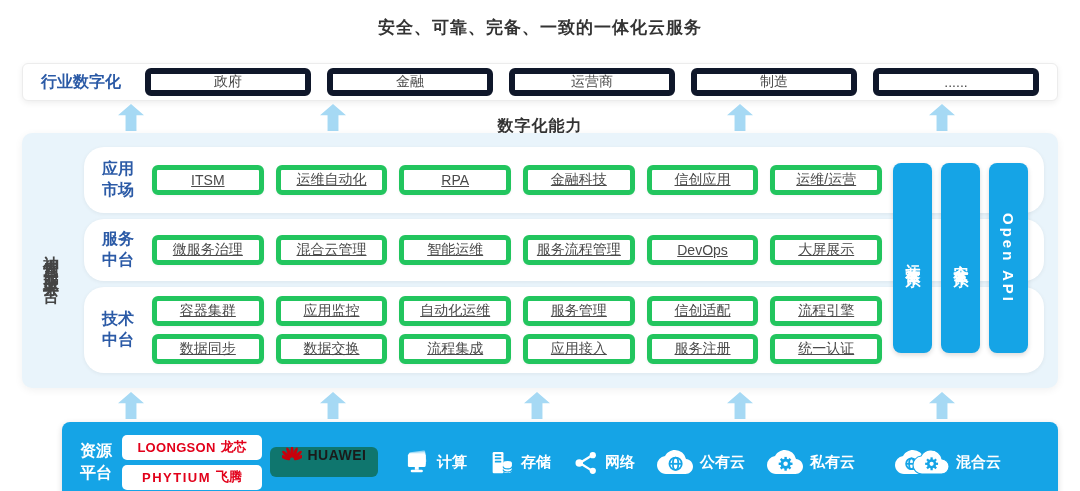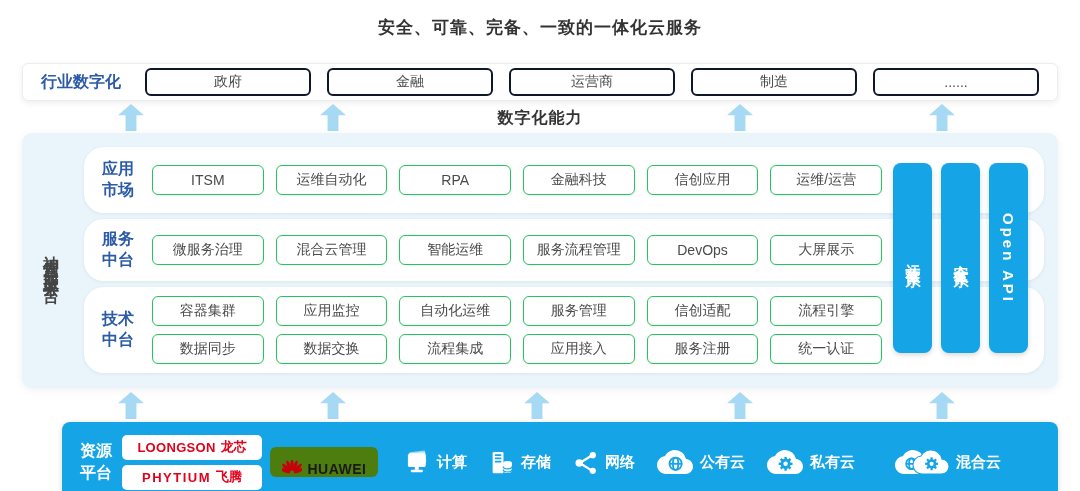--- a/index.html
+++ b/index.html
@@ -10,49 +10,49 @@
   
   .main-title { position:absolute; top:16px; left:0; width:100%; text-align:center;
                 font-size:17px; font-weight:bold; color:#333; letter-spacing:1px; }
 
   
   .industry-row { position:absolute; left:22px; top:63px; width:1036px; height:38px;
                   background:#fff; border:1px solid #ececec; border-radius:6px;
                   box-shadow:0 2px 6px rgba(0,0,0,.07);
                   display:flex; align-items:center; padding:0 18px; gap:16px; }
   .industry-label { color:#2b5aa6; font-size:16px; font-weight:bold; white-space:nowrap; margin-right:8px; }
-  .industry-box { flex:1; height:28px; background:#fff; border:2px solid #0f172a; border-radius:6px;
+  .industry-box { flex:1; height:28px; background:#fff; border:6px solid #0f172a; border-radius:6px;
                   display:flex; align-items:center; justify-content:center;
                   font-size:14px; color:#4a4a4a; }
 
   
   .arrow-up { position:absolute; width:26px; height:27px; background:#a6d9f4;
               clip-path:polygon(50% 0,100% 42%,71% 42%,71% 100%,29% 100%,29% 42%,0 42%); }
-  .cap-label { position:absolute; top:108px; left:0; width:100%; text-align:center;
+  .cap-label { position:absolute; top:116px; left:0; width:100%; text-align:center;
                font-size:16px; font-weight:bold; color:#333; letter-spacing:1px; }
 
   
   .platform { position:absolute; left:22px; top:133px; width:1036px; height:255px;
               background:#e9f4fb; border-radius:10px; box-shadow:0 2px 8px rgba(0,0,0,.06); }
   .platform-name { position:absolute; left:18px; top:0; height:100%;
                    display:flex; align-items:center; justify-content:center;
                    writing-mode:vertical-rl; text-orientation:upright;
                    font-size:16px; font-weight:bold; color:#454545; letter-spacing:4px; }
   .prow-wrap { position:absolute; left:62px; top:14px; width:960px;
                display:flex; flex-direction:column; gap:6px; }
   .prow { background:#fff; border-radius:20px; box-shadow:0 1px 4px rgba(0,0,0,.06);
           display:flex; align-items:center; padding-left:16px; }
   .prow1 { height:66px; } .prow2 { height:62px; } .prow3 { height:86px; }
   .prow-label { width:36px; font-size:16px; font-weight:bold; color:#2b5aa6;
                 line-height:1.3; text-align:center; margin-right:16px; }
   .chips { flex:1; display:flex; gap:12px; padding-right:162px; }
-  .chip { flex:1; height:30px; background:#fff; border:1px solid #22c55e; border-radius:6px;
+  .chip { flex:1; height:30px; background:#fff; border:5px solid #22c55e; border-radius:6px;
           box-shadow:0 1px 3px rgba(0,0,0,.05);
           display:flex; align-items:center; justify-content:center;
-          font-size:14px; color:#4a4a4a; white-space:nowrap; }
+          font-size:14px; color:#4a4a4a; white-space:nowrap;text-decoration:underline; }
   .chips-col { flex:1; display:flex; flex-direction:column; gap:8px; }
   .chips-col .chips { padding-right:162px; }
 
   
   .side-bars { position:absolute; left:871px; top:30px; display:flex; gap:9px; }
   .side-bar { width:39px; height:190px; background:#15a4e6; border-radius:8px;
               box-shadow:0 2px 5px rgba(0,0,0,.15);
               display:flex; align-items:center; justify-content:center;
               writing-mode:vertical-rl; color:#fff; font-size:15px; font-weight:bold;
               letter-spacing:3px; }
@@ -63,22 +63,22 @@
           display:flex; align-items:center; padding:0 14px; }
   .band-label { width:36px; color:#fff; font-size:16px; font-weight:bold;
                 line-height:1.35; text-align:center; margin:0 8px 0 2px; }
   .vendor-col { display:flex; flex-direction:column; gap:5px; margin-right:8px; }
   .vendor-box { width:140px; height:25px; background:#fff; border-radius:5px;
                 display:flex; align-items:center; justify-content:center; gap:5px; }
   .loongson-en { font-weight:900; color:#e2001a; font-size:13px; letter-spacing:.3px; }
   .loongson-zh { color:#e2001a; font-weight:bold; font-size:13px; }
   .phytium-en  { color:#e2001a; font-weight:bold; font-size:13px; letter-spacing:1.5px; }
   .phytium-zh  { color:#e2001a; font-weight:bold; font-size:13px; }
-  .huawei-box { width:108px; height:30px; background:#4d7c0f; border-radius:6px;
-                display:flex; align-items:flex-end; justify-content:center; gap:6px; }
+  .huawei-box { width:108px; height:30px; background:#0f766e; border-radius:6px;
+                display:flex; align-items:flex-start; justify-content:center; gap:6px; }
   .huawei-text { color:#1a1a1a; font-weight:bold; font-size:14px; letter-spacing:.5px; }
   .res-list { display:flex; align-items:center; gap:22px; margin-left:26px; }
   .res-item { display:flex; align-items:center; gap:7px;
               color:#fff; font-size:15px; font-weight:bold; white-space:nowrap; }
   .res-item.hybrid { margin-left:18px; }
   .ic { display:block; }
 </style>
 </head>
 <body>
 

